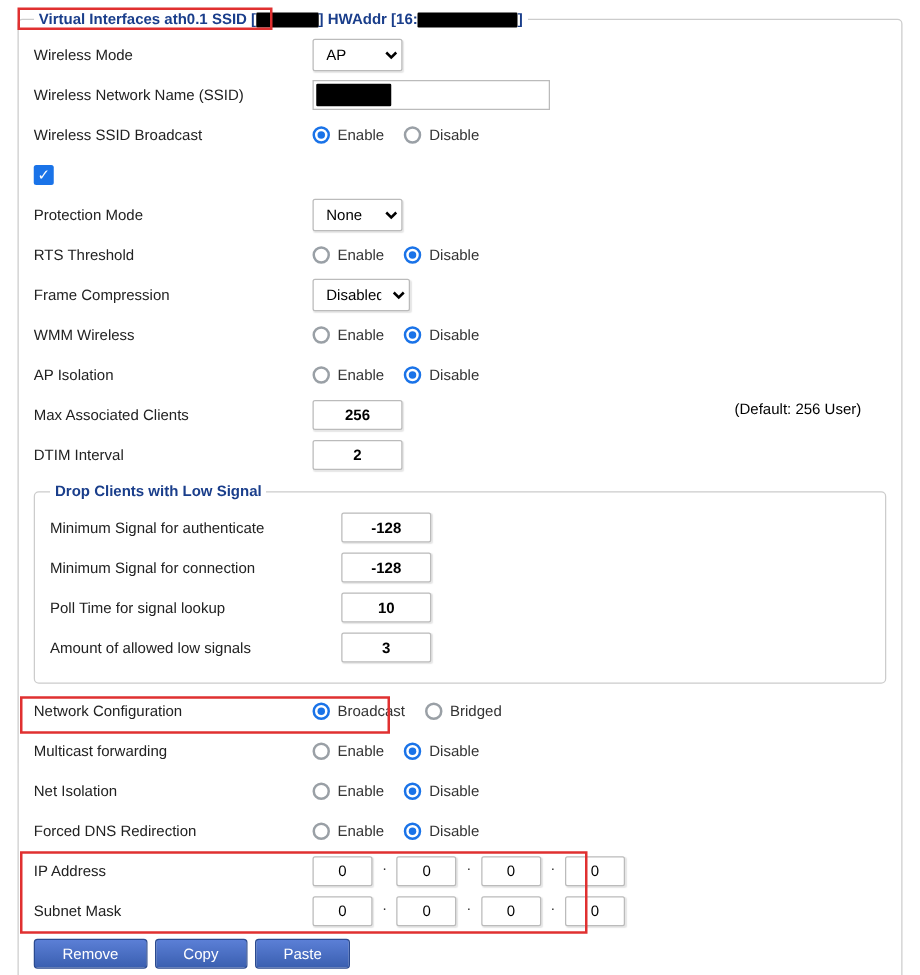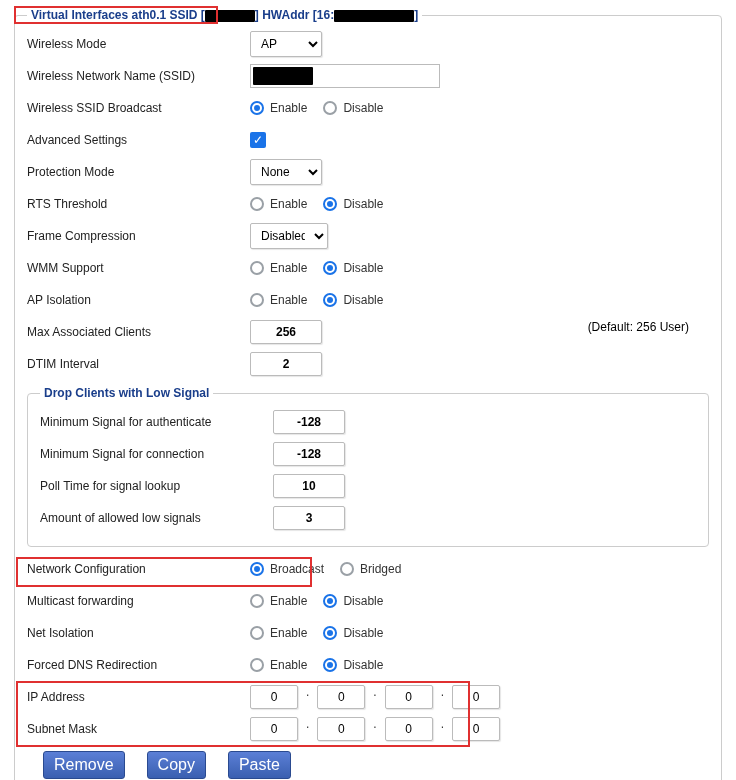--- a/index.html
+++ b/index.html
@@ -107,24 +107,23 @@
   .inner-fieldset {
     margin: 6px 0;
   }
   .inner-fieldset .label-col { width: 210px; }
   .btn-row { display: flex; gap: 6px; margin-top: 6px; }
   .btn {
     background: linear-gradient(#5b7fd6, #3a5fb0);
     color: #fff;
     border: 1px solid #2a4a90;
     border-radius: 3px;
-    padding: 4px 10px;
-    font-size: 16px;
+    padding: 4px 22px;
+    font-size: 12px;
     cursor: pointer;
-    margin-left: 16px;
   }
   .annot-red {
     border: 2px solid #e03030;
     position: absolute;
     pointer-events: none;
   }
   .wrap { position: relative; }
 </style>
 </head>
 <body>
@@ -158,21 +157,20 @@
     <div class="label-col">Wireless SSID Broadcast</div>
     <div class="control-col">
       <span class="radio checked"></span>
       <span class="radio-label">Enable</span>
       <span class="radio"></span>
       <span class="radio-label">Disable</span>
     </div>
   </div>
 
   <div class="row">
-    <div class="label-col">Advanced Settings</div>
     <div class="control-col">
       <span class="checkbox"></span>
     </div>
   </div>
 
   <div class="row">
     <div class="label-col">Protection Mode</div>
     <div class="control-col">
       <select class="sel-pm">
         <option>None</option>
@@ -193,21 +191,21 @@
   <div class="row">
     <div class="label-col">Frame Compression</div>
     <div class="control-col">
       <select class="sel-fc">
         <option>Disabled</option>
       </select>
     </div>
   </div>
 
   <div class="row">
-    <div class="label-col">WMM Support</div>
+    <div class="label-col">WMM Wireless</div>
     <div class="control-col">
       <span class="radio"></span>
       <span class="radio-label">Enable</span>
       <span class="radio checked"></span>
       <span class="radio-label">Disable</span>
     </div>
   </div>
 
   <div class="row">
     <div class="label-col">AP Isolation</div>

